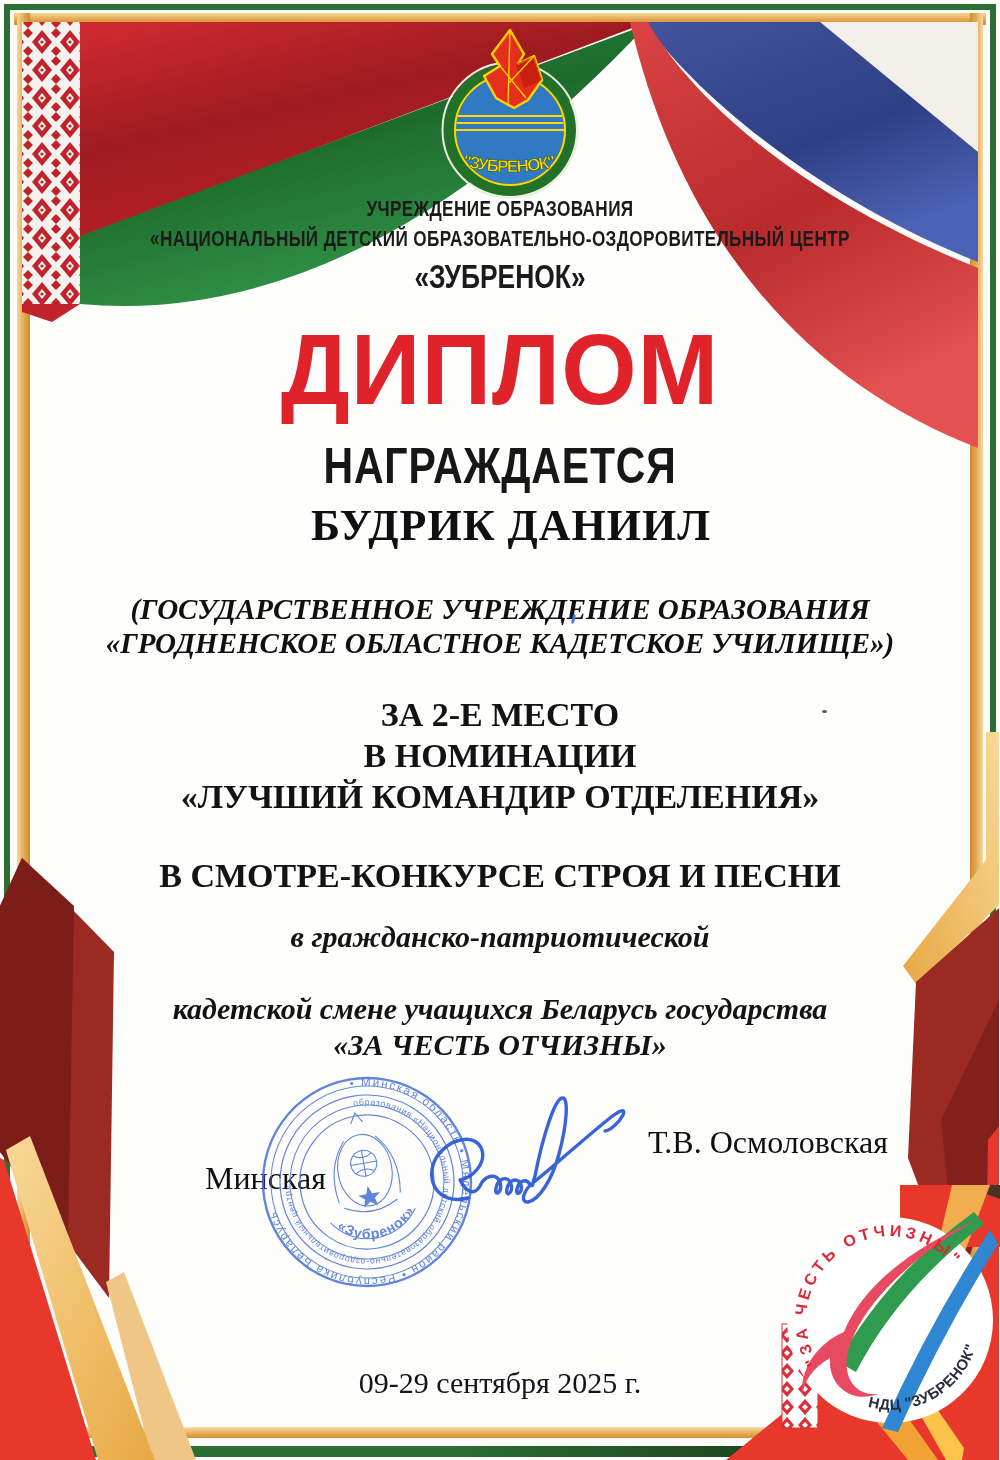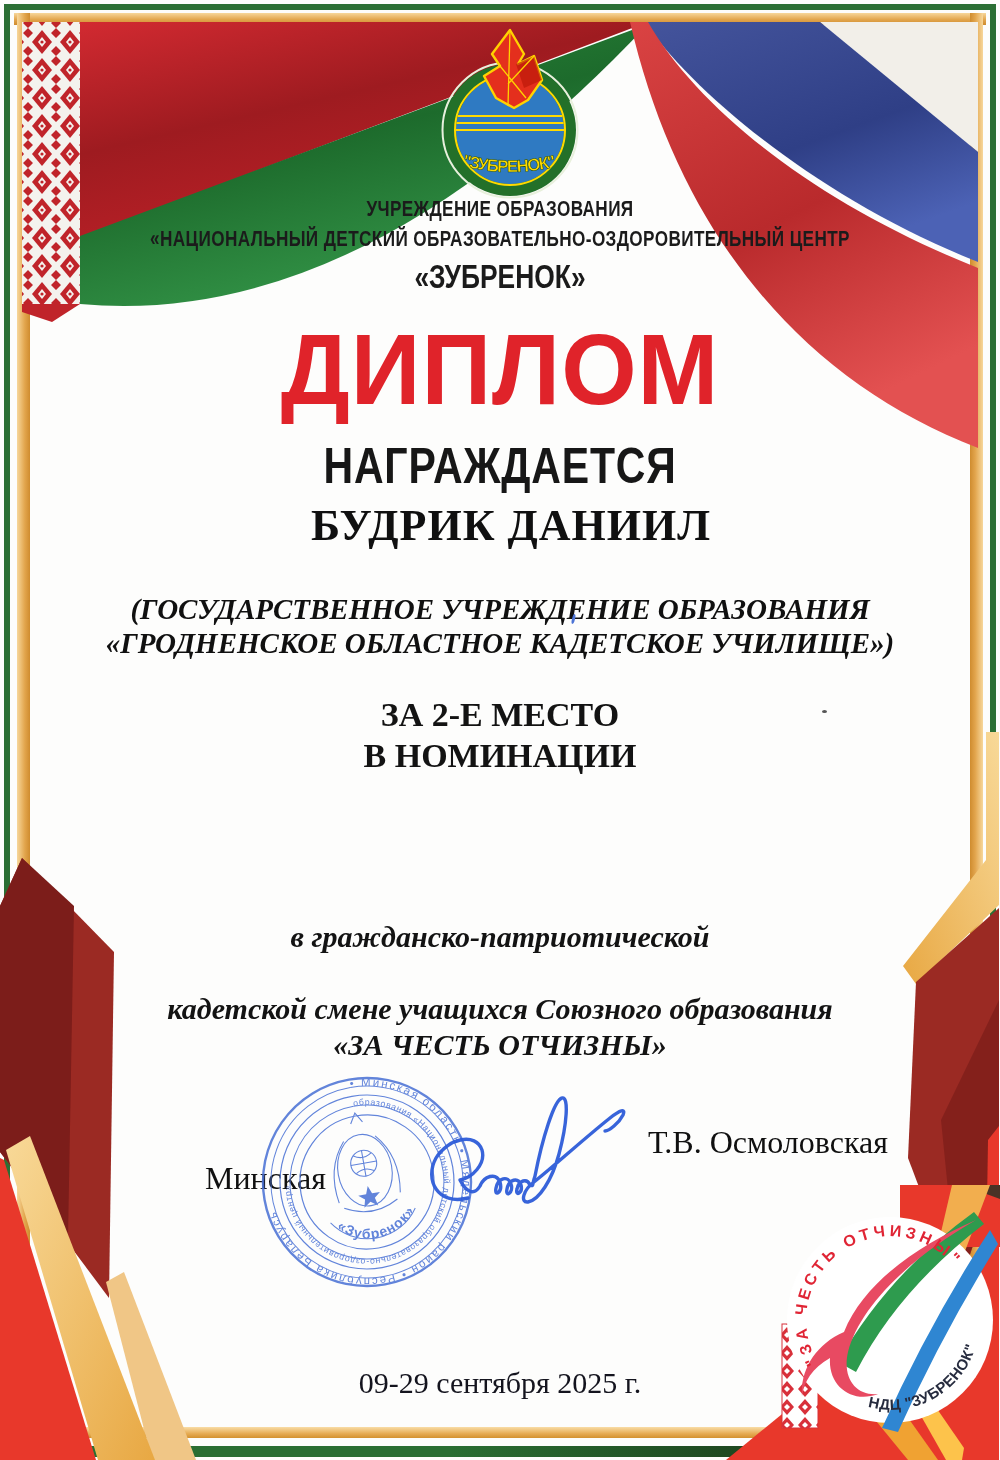--- a/index.html
+++ b/index.html
@@ -159,23 +159,25 @@
 
   <div class="t title" style="top:312px">ДИПЛОМ</div>
   <div class="t cond award-lbl" style="top:437px">НАГРАЖДАЕТСЯ</div>
 
   <div class="t name" style="top:500px">БУДРИК ДАНИИЛ</div>
   <div class="t org-it" style="top:553px">(ГОСУДАРСТВЕННОЕ УЧРЕЖДЕНИЕ ОБРАЗОВАНИЯ</div>
   <div class="t org-it" style="top:587px">«ГРОДНЕНСКОЕ ОБЛАСТНОЕ КАДЕТСКОЕ УЧИЛИЩЕ»)</div>
 
   <div class="t aw" style="top:696px">ЗА 2-Е МЕСТО</div>
   <div class="t aw" style="top:737px">В НОМИНАЦИИ</div>
+  <div class="t aw" style="top:778px">«ЛУЧШИЙ КОМАНДИР ОТДЕЛЕНИЯ»</div>
+  <div class="t aw" style="top:857px">В СМОТРЕ-КОНКУРСЕ СТРОЯ И ПЕСНИ</div>
 
   <div class="t ev" style="top:920px">в гражданско-патриотической</div>
-  <div class="t ev" style="top:992px">кадетской смене учащихся Союзного образования</div>
+  <div class="t ev" style="top:992px">кадетской смене учащихся Беларусь государства</div>
   <div class="t ev" style="top:1028px">«ЗА ЧЕСТЬ ОТЧИЗНЫ»</div>
 
   <div class="abs sig-role" style="left:205px;top:1160px">Минская</div>
   <div class="abs sig-role" style="left:648px;top:1124px">Т.В. Осмоловская</div>
 
   <svg class="abs" style="left:252px;top:1066px" width="230" height="232" viewBox="0 0 230 232" opacity="0.88">
     <g transform="rotate(-10 115 116)" fill="none" stroke="#4d74d6">
       <circle cx="115" cy="116" r="104" stroke-width="2.4"></circle>
       <circle cx="115" cy="116" r="87" stroke-width="1.2"></circle>
       <circle cx="115" cy="116" r="67" stroke-width="1.2"></circle>

